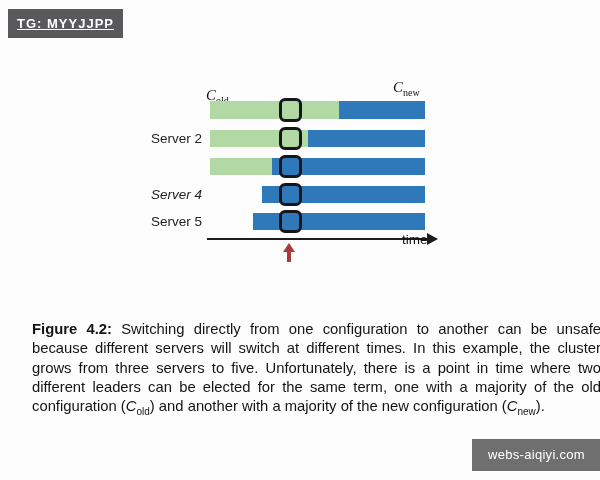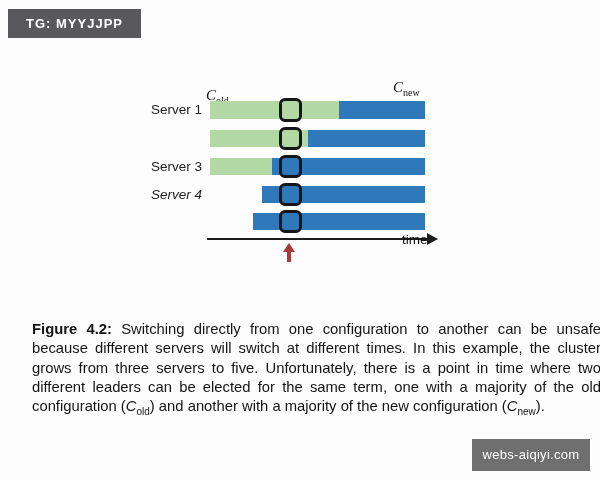--- a/index.html
+++ b/index.html
@@ -7,25 +7,25 @@
     width:600px;height:480px;position:relative;overflow:hidden;
     background:#fdfdfd;
     font-family:"Liberation Sans", sans-serif;
   }
   
   .badge{
     position:absolute;color:#fff;text-align:center;
     font-family:"Liberation Sans", sans-serif;
   }
   .badge-top{
-    left:8px;top:9px;width:133px;height:29px;line-height:29px;
-    background:#59595b;font-size:13px;font-weight:bold;letter-spacing:1px;
+    left:8px;top:9px;width:115px;height:29px;line-height:29px;
+    background:#59595b;font-size:13px;font-weight:bold;letter-spacing:1px;text-decoration:underline;
   }
   .badge-bottom{
-    left:472px;top:439px;width:118px;height:32px;line-height:32px;
+    left:472px;top:439px;width:129px;height:32px;line-height:32px;
     background:#6f6f6f;font-size:13px;letter-spacing:.3px;
   }
   
   .fig{position:absolute;left:0;top:0;width:600px;height:300px;}
   .cfg-label{
     position:absolute;font-family:"Liberation Serif", serif;
     font-style:italic;font-size:15px;color:#111;
   }
   .cfg-label sub{
     font-style:normal;font-size:10px;font-family:"Liberation Serif", serif;
@@ -82,23 +82,23 @@
 </head>
 <body>
 
 <div class="badge badge-top">TG: MYYJJPP</div>
 
 <div class="fig">
 
   <div class="cfg-label c-old"><span>C</span><sub>old</sub></div>
   <div class="cfg-label c-new"><span>C</span><sub>new</sub></div>
 
-  <div class="srv-label l1">Server 1</div>
-  <div class="srv-label l3">Server 3</div>
+  <div class="srv-label l2">Server 2</div>
   <div class="srv-label l4">Server 4</div>
+  <div class="srv-label l5">Server 5</div>
 
   <div class="bar green g1"></div>
   <div class="bar blue b1"></div>
   <div class="bar green g2"></div>
   <div class="bar blue b2"></div>
   <div class="bar green g3"></div>
   <div class="bar blue b3"></div>
   <div class="bar blue b4"></div>
   <div class="bar blue b5"></div>
 

